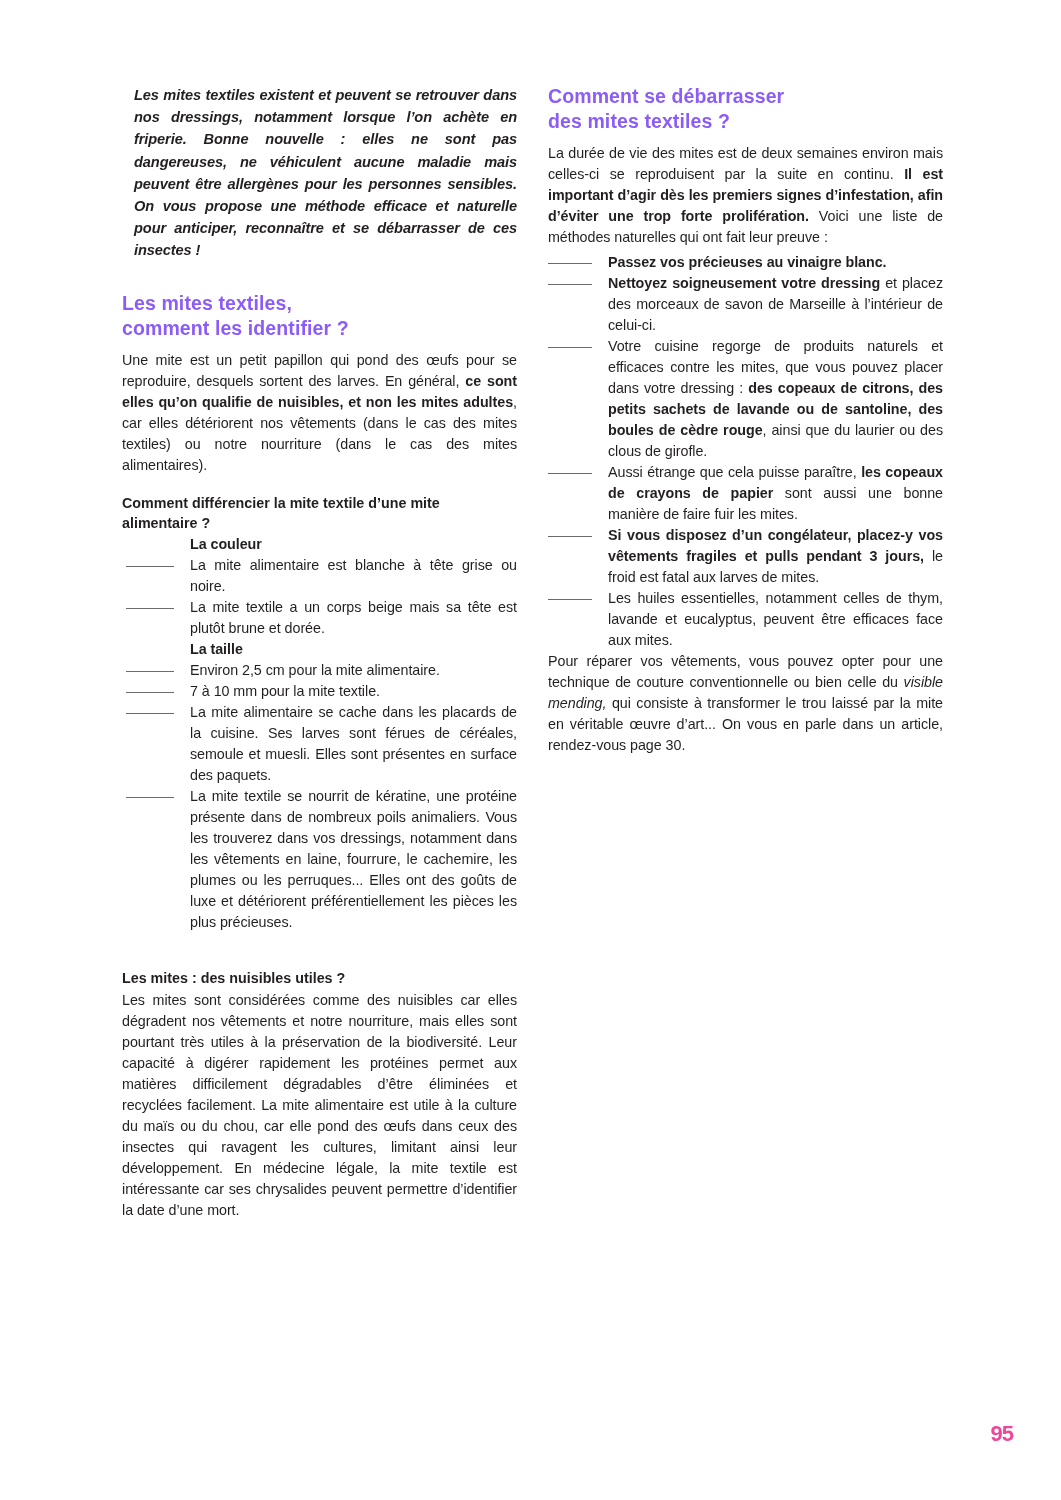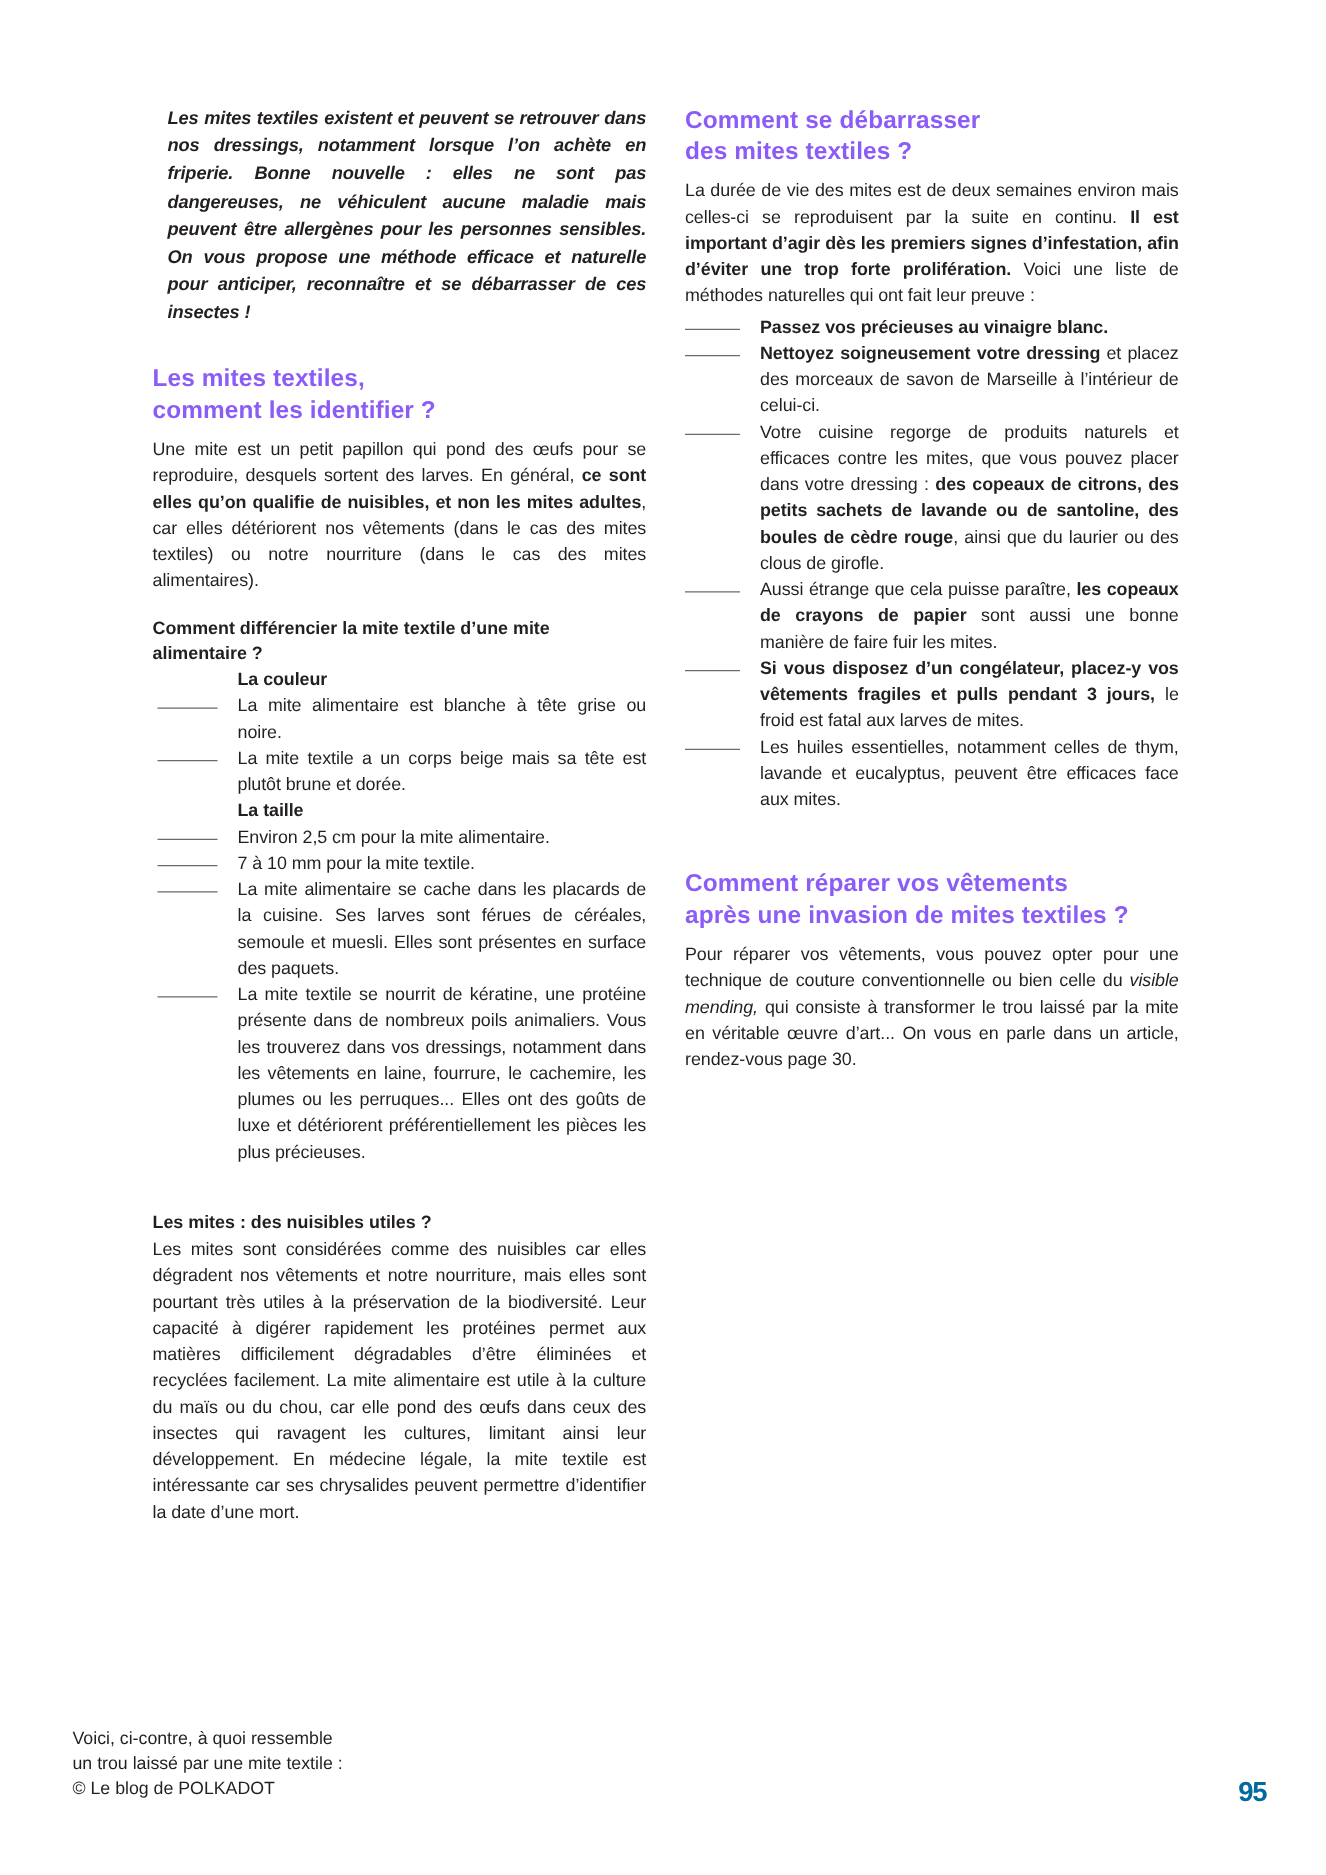--- a/index.html
+++ b/index.html
@@ -111,21 +111,21 @@
     font-size: 14.2px;
     line-height: 1.42;
     color: #231f20;
   }
   .page-number {
     position: absolute;
     right: 48px;
     top: 1421px;
     font-size: 22px;
     font-weight: bold;
-    color: #0369a1;
+    color: #ec4899;
     letter-spacing: -1px;
   }
 </style>
 </head>
 <body>
 
 <div class="page">
 
   <div class="col col-left">
 
@@ -164,27 +164,20 @@
 
     <ul class="dashlist right" style="margin-top:4px;">
       <li class="dashed"><b>Passez vos précieuses au vinaigre blanc.</b><span></span></li>
       <li class="dashed"><b>Nettoyez soigneusement votre dressing</b><span> et placez des morceaux de savon de Marseille à l’intérieur de celui-ci.</span></li>
       <li class="dashed"><span>Votre cuisine regorge de produits naturels et efficaces contre les mites, que vous pouvez placer dans votre dressing : </span><b>des copeaux de citrons, des petits sachets de lavande ou de santoline, des boules de cèdre rouge</b><span>, ainsi que du laurier ou des clous de girofle.</span></li>
       <li class="dashed"><span>Aussi étrange que cela puisse paraître, </span><b>les copeaux de crayons de papier</b><span> sont aussi une bonne manière de faire fuir les mites.</span></li>
       <li class="dashed"><b>Si vous disposez d’un congélateur, placez-y vos vêtements fragiles et pulls pendant 3 jours,</b><span> le froid est fatal aux larves de mites.</span></li>
       <li class="dashed"><span>Les huiles essentielles, notamment celles de thym, lavande et eucalyptus, peuvent être efficaces face aux mites.</span></li>
     </ul>
 
-    <h2 class="section spaced" style="white-space: pre-line; margin-top:44px;">Comment réparer vos vêtements
-après une invasion de mites textiles ?</h2>
 
     <p class="body"><span>Pour réparer vos vêtements, vous pouvez opter pour une technique de couture conventionnelle ou bien celle du </span><i>visible mending,</i><span> qui consiste à transformer le trou laissé par la mite en véritable œuvre d’art... On vous en parle dans un article, rendez-vous page 30.</span></p>
   </div>
 
-  <div class="footer-note">
-    <div>Voici, ci-contre, à quoi ressemble</div>
-    <div>un trou laissé par une mite textile :</div>
-    <div>© Le blog de POLKADOT</div>
-  </div>
 
   <div class="page-number">95</div>
 
 </div>
 
 </body></html>

